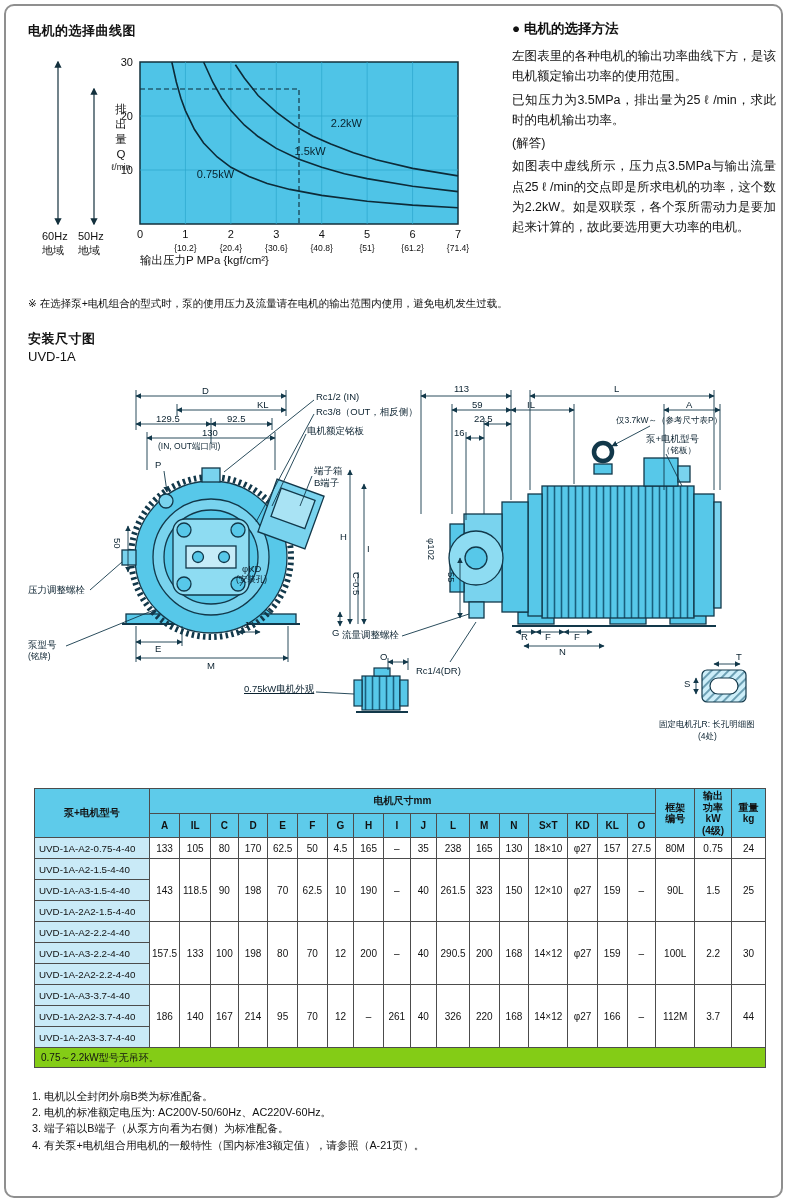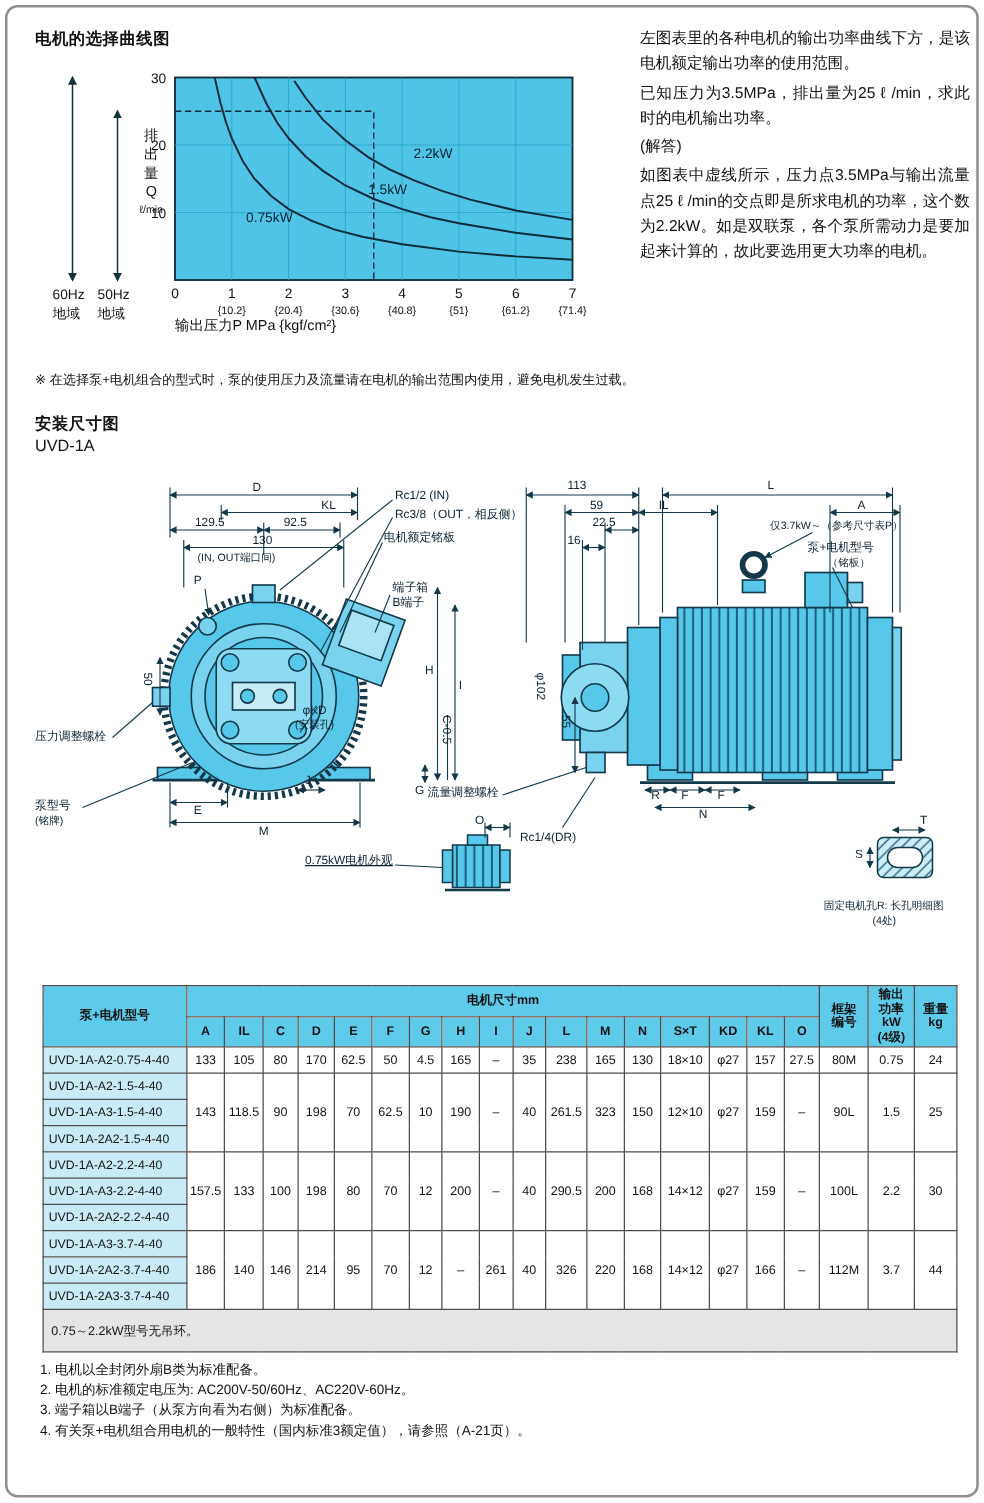--- a/index.html
+++ b/index.html
@@ -27,21 +27,21 @@
   .dim.sm{font-size:8.5px}
   .dimv{writing-mode:vertical-rl;text-orientation:mixed}
   .ul{text-decoration:underline}
   
   .table-wrap{position:absolute;left:28px;top:782px;width:734px}
   table{border-collapse:collapse;table-layout:fixed;width:732px;font-size:10px}
   th,td{border:1px solid #4c4c4c;text-align:center;padding:1px 2px;height:21px;overflow:hidden}
   th{font-weight:bold;white-space:pre-line;line-height:1.15}
   .th-cyan{background:#5ecbea}
   .td-model{background:#c9eaf7;text-align:left;padding-left:4px;font-size:9.8px;white-space:nowrap}
-  .td-foot{background:#e5e5e5;text-align:left;padding-left:6px;height:34px}
+  .td-foot{background:#84cc16;text-align:left;padding-left:6px;height:20px}
   
   .notes{position:absolute;left:26px;top:1082px;font-size:10.8px;line-height:1.5}
 </style>
 </head>
 <body>
 
 <div class="page">
 
   <div class="abs sec-title" style="left:22px;top:16px">电机的选择曲线图</div>
 
@@ -97,20 +97,21 @@
       <div>ℓ/min</div>
     </div>
     <div class="hzlab" style="left:22px;top:174px">60Hz</div>
     <div class="hzlab" style="left:22px;top:187px">地域</div>
     <div class="hzlab" style="left:58px;top:174px">50Hz</div>
     <div class="hzlab" style="left:58px;top:187px">地域</div>
     <div class="xlab" style="left:120px;top:197px;width:318px">输出压力P MPa {kgf/cm²}</div>
   </div>
 
   <div class="method">
+    <h2>● 电机的选择方法</h2>
     <p>左图表里的各种电机的输出功率曲线下方，是该电机额定输出功率的使用范围。</p>
     <p>已知压力为3.5MPa，排出量为25 ℓ /min，求此时的电机输出功率。</p>
     <p>(解答)</p>
     <p>如图表中虚线所示，压力点3.5MPa与输出流量点25 ℓ /min的交点即是所求电机的功率，这个数为2.2kW。如是双联泵，各个泵所需动力是要加起来计算的，故此要选用更大功率的电机。</p>
   </div>
 
   <div class="note-line">※ 在选择泵+电机组合的型式时，泵的使用压力及流量请在电机的输出范围内使用，避免电机发生过载。</div>
 
   <div class="abs sec-title" style="left:22px;top:324px">安装尺寸图</div>
   <div class="abs plain-title" style="left:22px;top:343px">UVD-1A</div>
@@ -456,21 +457,21 @@
           <tr>
             <td class="td-model">UVD-1A-A3-2.2-4-40</td>
           </tr>
           <tr>
             <td class="td-model">UVD-1A-2A2-2.2-4-40</td>
           </tr>
           <tr>
             <td class="td-model">UVD-1A-A3-3.7-4-40</td>
             <td rowspan="3">186</td>
             <td rowspan="3">140</td>
-            <td rowspan="3">146</td>
+            <td rowspan="3">167</td>
             <td rowspan="3">214</td>
             <td rowspan="3">95</td>
             <td rowspan="3">70</td>
             <td rowspan="3">12</td>
             <td rowspan="3">–</td>
             <td rowspan="3">261</td>
             <td rowspan="3">40</td>
             <td rowspan="3">326</td>
             <td rowspan="3">220</td>
             <td rowspan="3">168</td>

